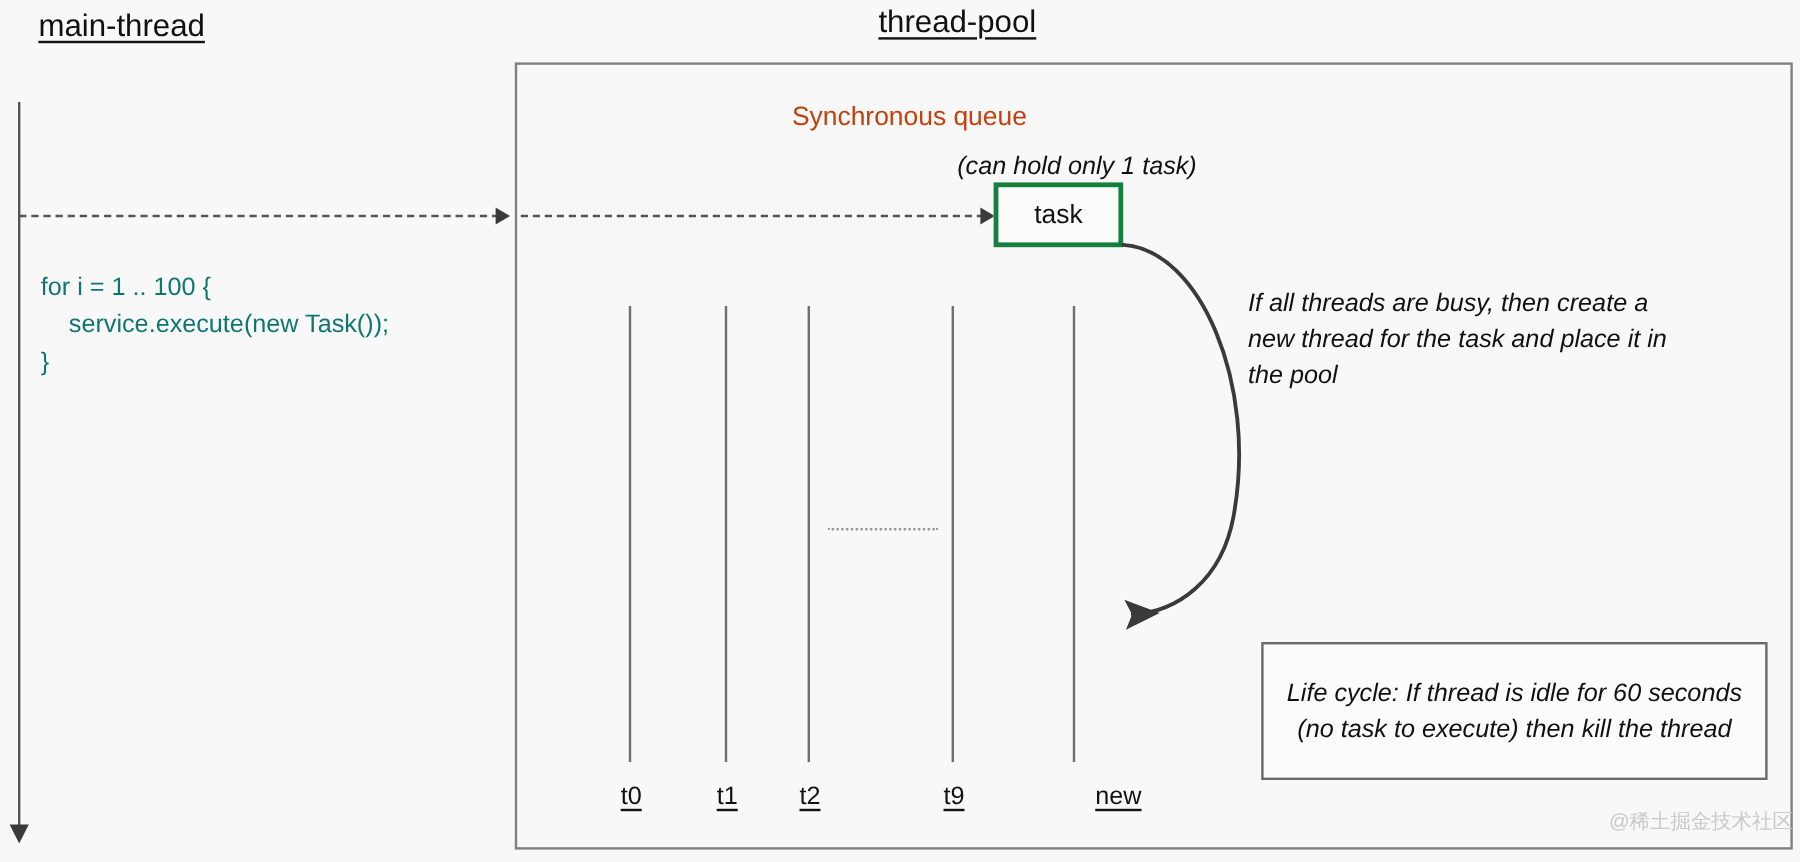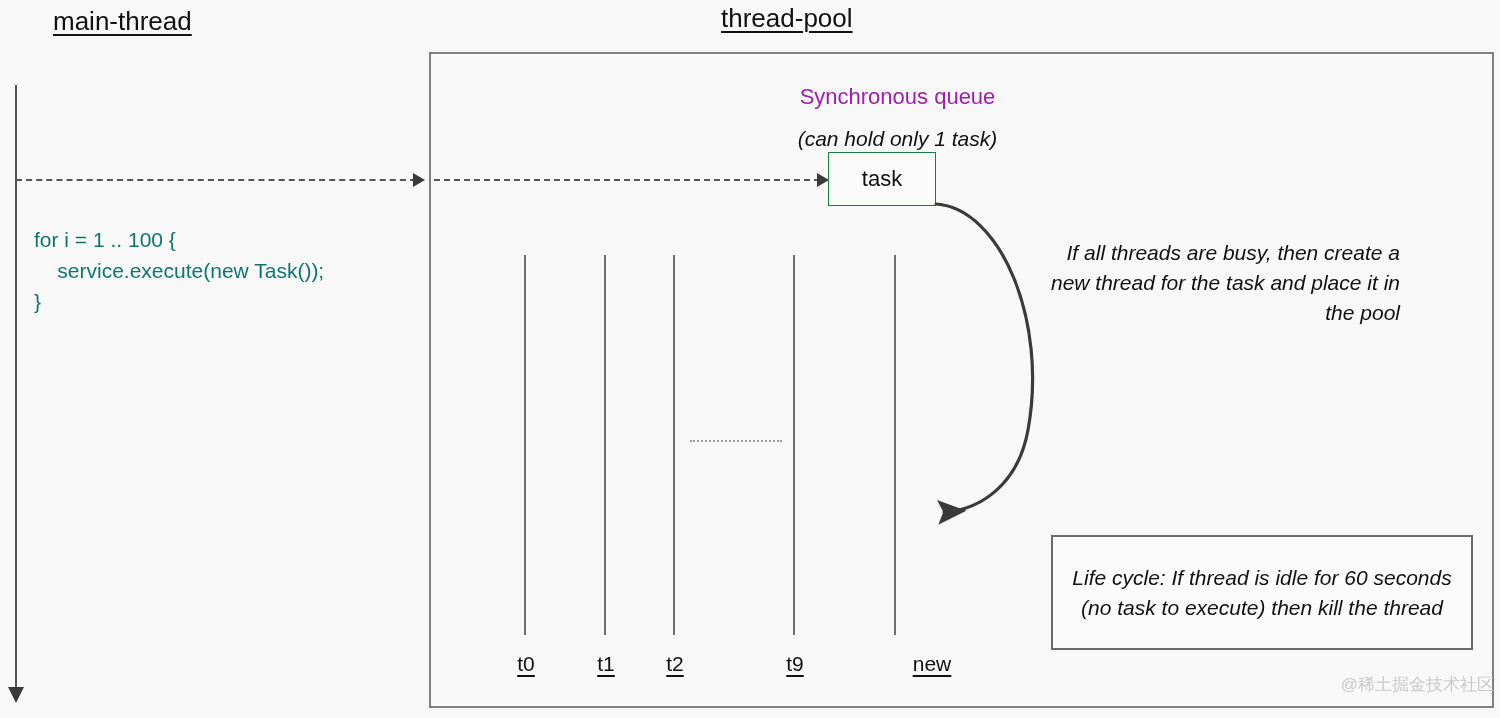--- a/index.html
+++ b/index.html
@@ -19,21 +19,20 @@
   .abs { position: absolute; }
 
   
   .lane-title {
     font-size: 26px;
     color: #111111;
     text-decoration: underline;
     text-underline-offset: 4px;
     text-decoration-thickness: 2px;
     white-space: nowrap;
-    margin-left: 21px;
   }
 
   
   #pool-box {
     left: 429px;
     top: 52px;
     width: 1065px;
     height: 656px;
     border: 2px solid #808080;
     background: transparent;
@@ -83,42 +82,42 @@
     line-height: 31px;
     color: #0f766e;
     white-space: pre;
   }
 
   
   #sq-label {
     left: 660px;
     top: 84px;
     width: 475px;
-    text-align: center;
+    text-align: left;
     font-size: 22px;
-    color: #a21caf;
+    color: #c2410c;
   }
   #sq-sub {
     left: 660px;
     top: 113px;
     width: 475px;
     text-align: center;
     font-size: 21px;
     font-style: italic;
     color: #111;
     margin-top: 14px;
   }
 
   
   #task-box {
     left: 828px;
     top: 152px;
     width: 108px;
     height: 54px;
-    border: 1px solid #15803d;
+    border: 4px solid #15803d;
     background: #fbfbfb;
     box-sizing: border-box;
     display: flex;
     align-items: center;
     justify-content: center;
     font-size: 22px;
     color: #111;
   }
 
   
@@ -144,21 +143,21 @@
     width: 92px;
     height: 0;
     border-top: 2px dotted #9a9a9a;
   }
 
   
   #busy-note {
     left: 1040px;
     top: 238px;
     width: 360px;
-    text-align: right;
+    text-align: left;
     font-size: 21px;
     font-style: italic;
     line-height: 30px;
     color: #111;
   }
 
   
   #lifecycle-box {
     left: 1051px;
     top: 535px;
@@ -197,21 +196,21 @@
     white-space: nowrap;
   }
 </style>
 </head>
 <body>
 
 <div id="canvas">
 
   <div class="abs lane-title" style="left:32px; top:6px;">main-thread</div>
 
-  <div class="abs lane-title" style="left:700px; top:3px;">thread-pool</div>
+  <div class="abs lane-title" style="left:732px; top:3px;">thread-pool</div>
 
   <div class="abs" id="pool-box"></div>
 
   <div class="abs" id="main-lifeline"></div>
   <div class="abs" id="main-arrowhead"></div>
 
   <div class="abs dashed-seg" id="dashed-a"></div>
   <div class="abs dash-arrowhead" id="dash-head-1"></div>
 
   <div class="abs dashed-seg" id="dashed-b"></div>

